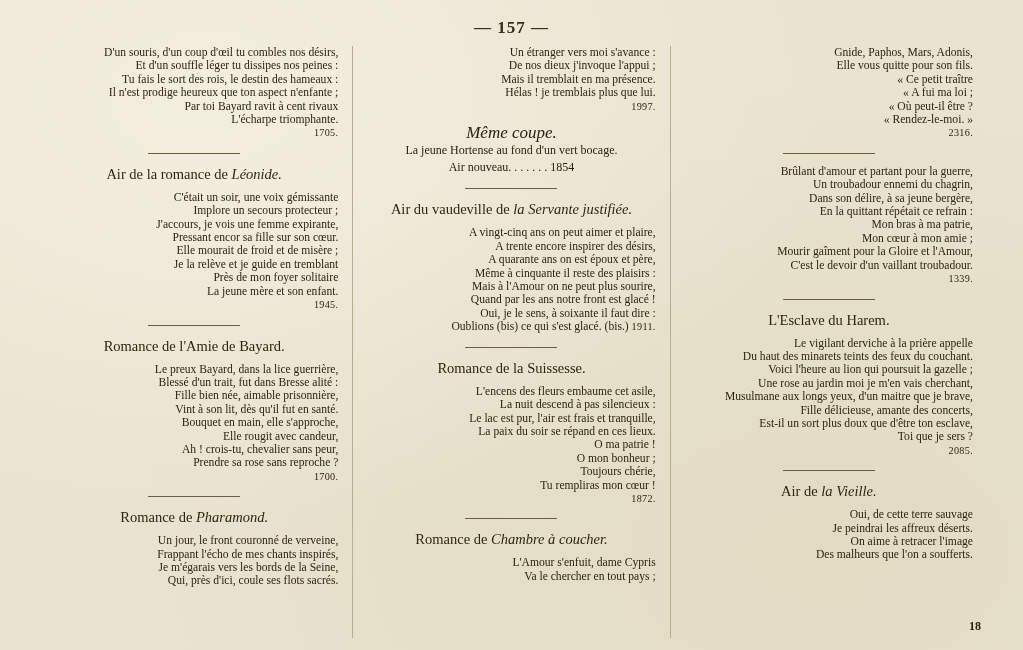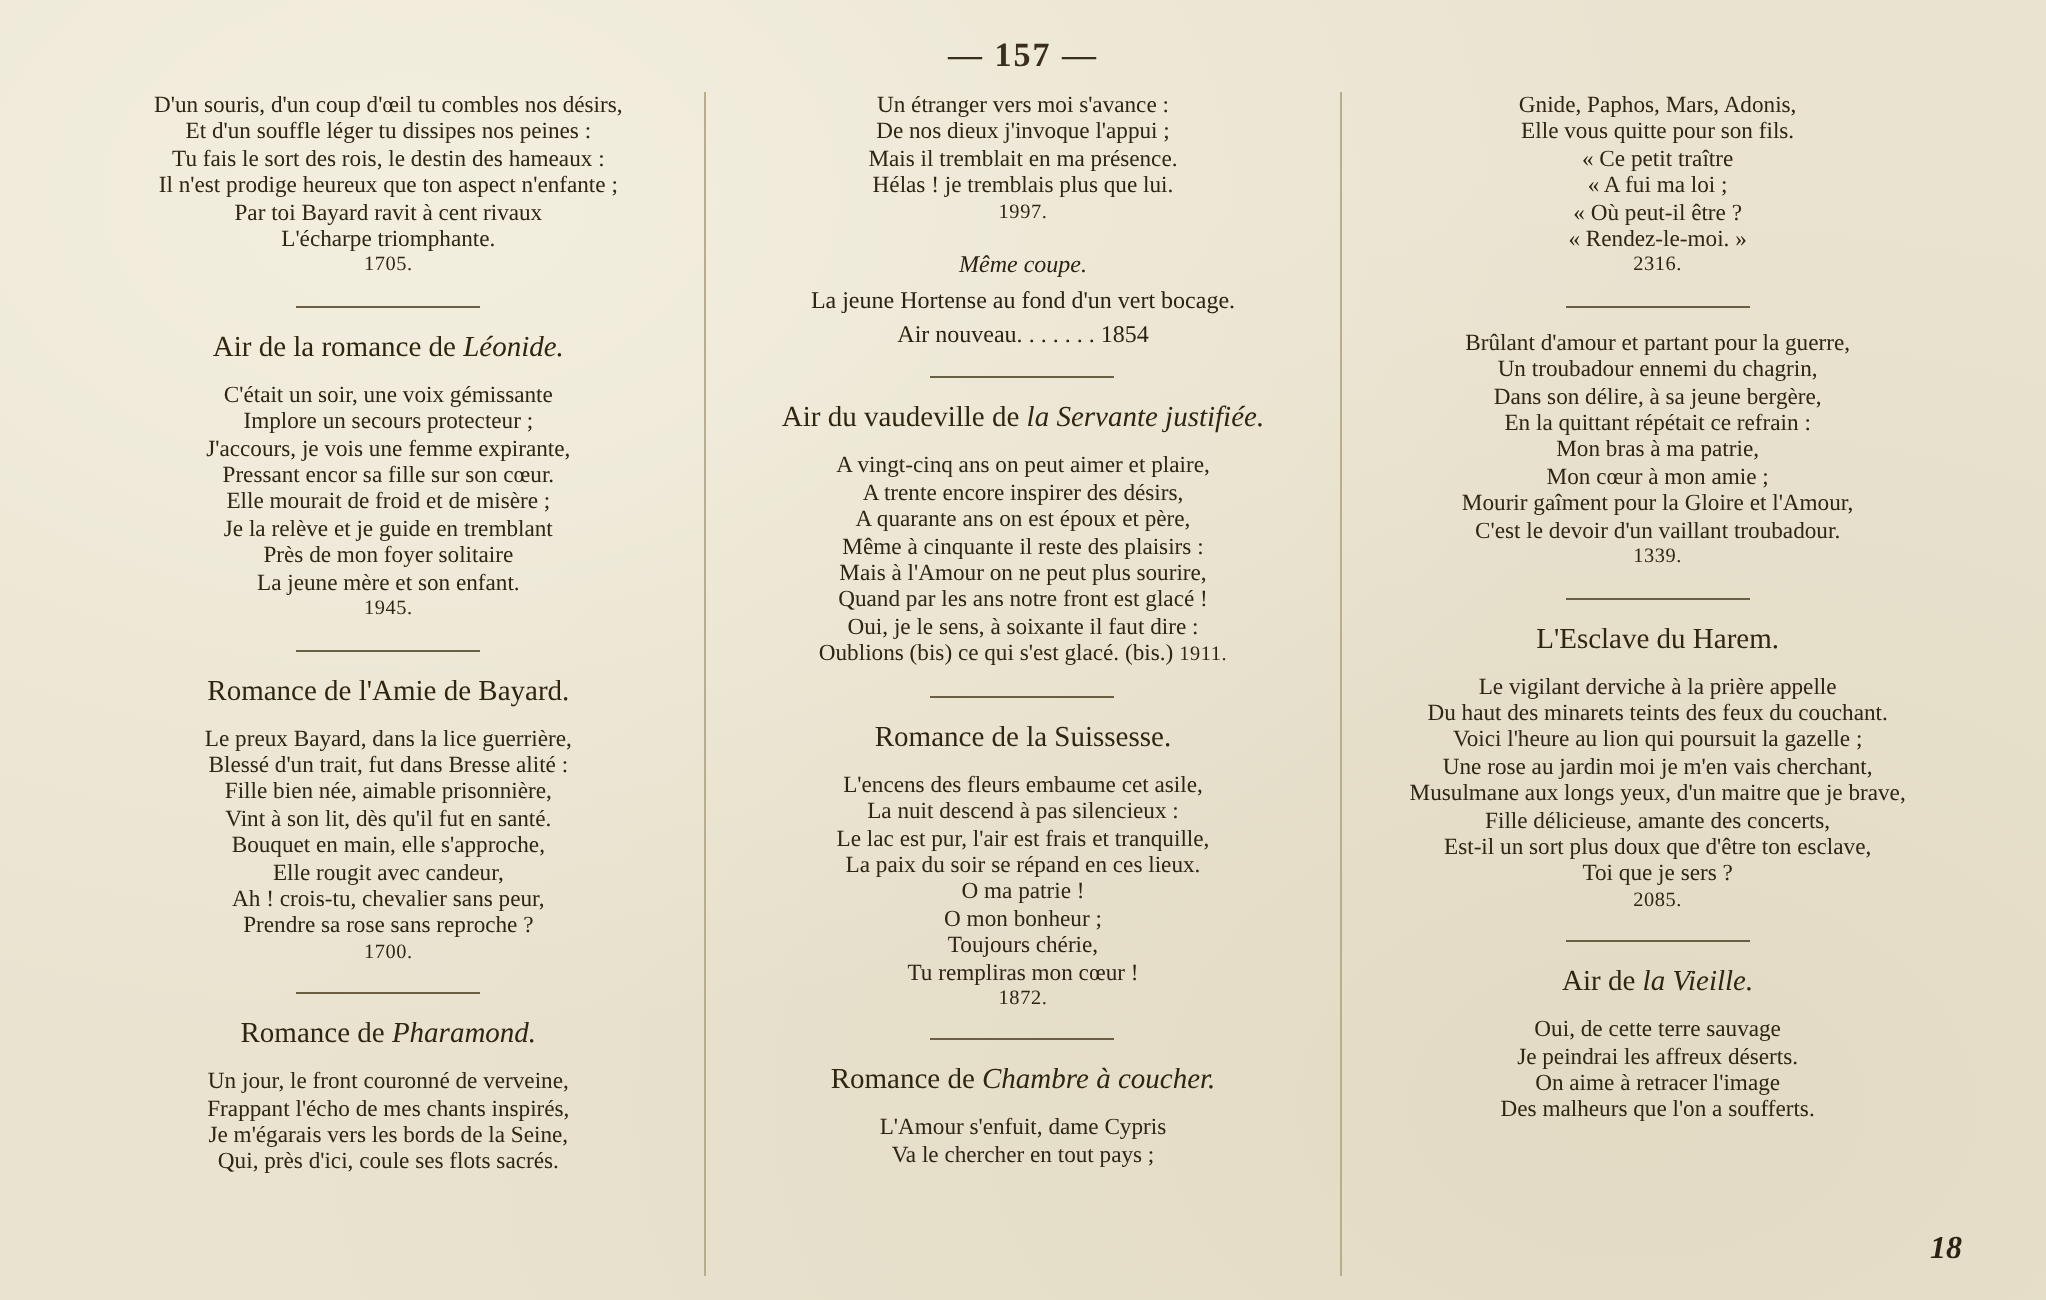--- a/index.html
+++ b/index.html
@@ -56,21 +56,21 @@
     text-align: center;
     font-size: 14.5px;
     line-height: 18px;
     margin: 6px 0 8px 0;
     color: #30260f;
   }
   .heading .ital {
     font-style: italic;
   }
   .verse {
-    text-align: center;
+    text-align: right;
     white-space: pre-line;
     color: #2e2512;
   }
   .num {
     font-size: 10.2px;
     letter-spacing: 0.3px;
   }
   .rule {
     width: 92px;
     height: 1px;
@@ -87,28 +87,27 @@
     display: block;
     text-align: center;
     font-size: 12px;
     line-height: 15px;
     white-space: pre;
   }
   .footer-num {
     position: absolute;
     right: 42px;
     bottom: 16px;
-    font-size: 16px;
+    font-size: 12px;
     font-weight: bold;
-    font-style: italic;
   }
   .sub-ital {
     font-style: italic;
     text-align: center;
-    font-size: 12px;
+    font-size: 17px;
     margin: 6px 0 4px 0;
   }
 </style>
 </head>
 <body>
 
 <div class="page">
 
   <div class="page-number">— 157 —</div>
 

